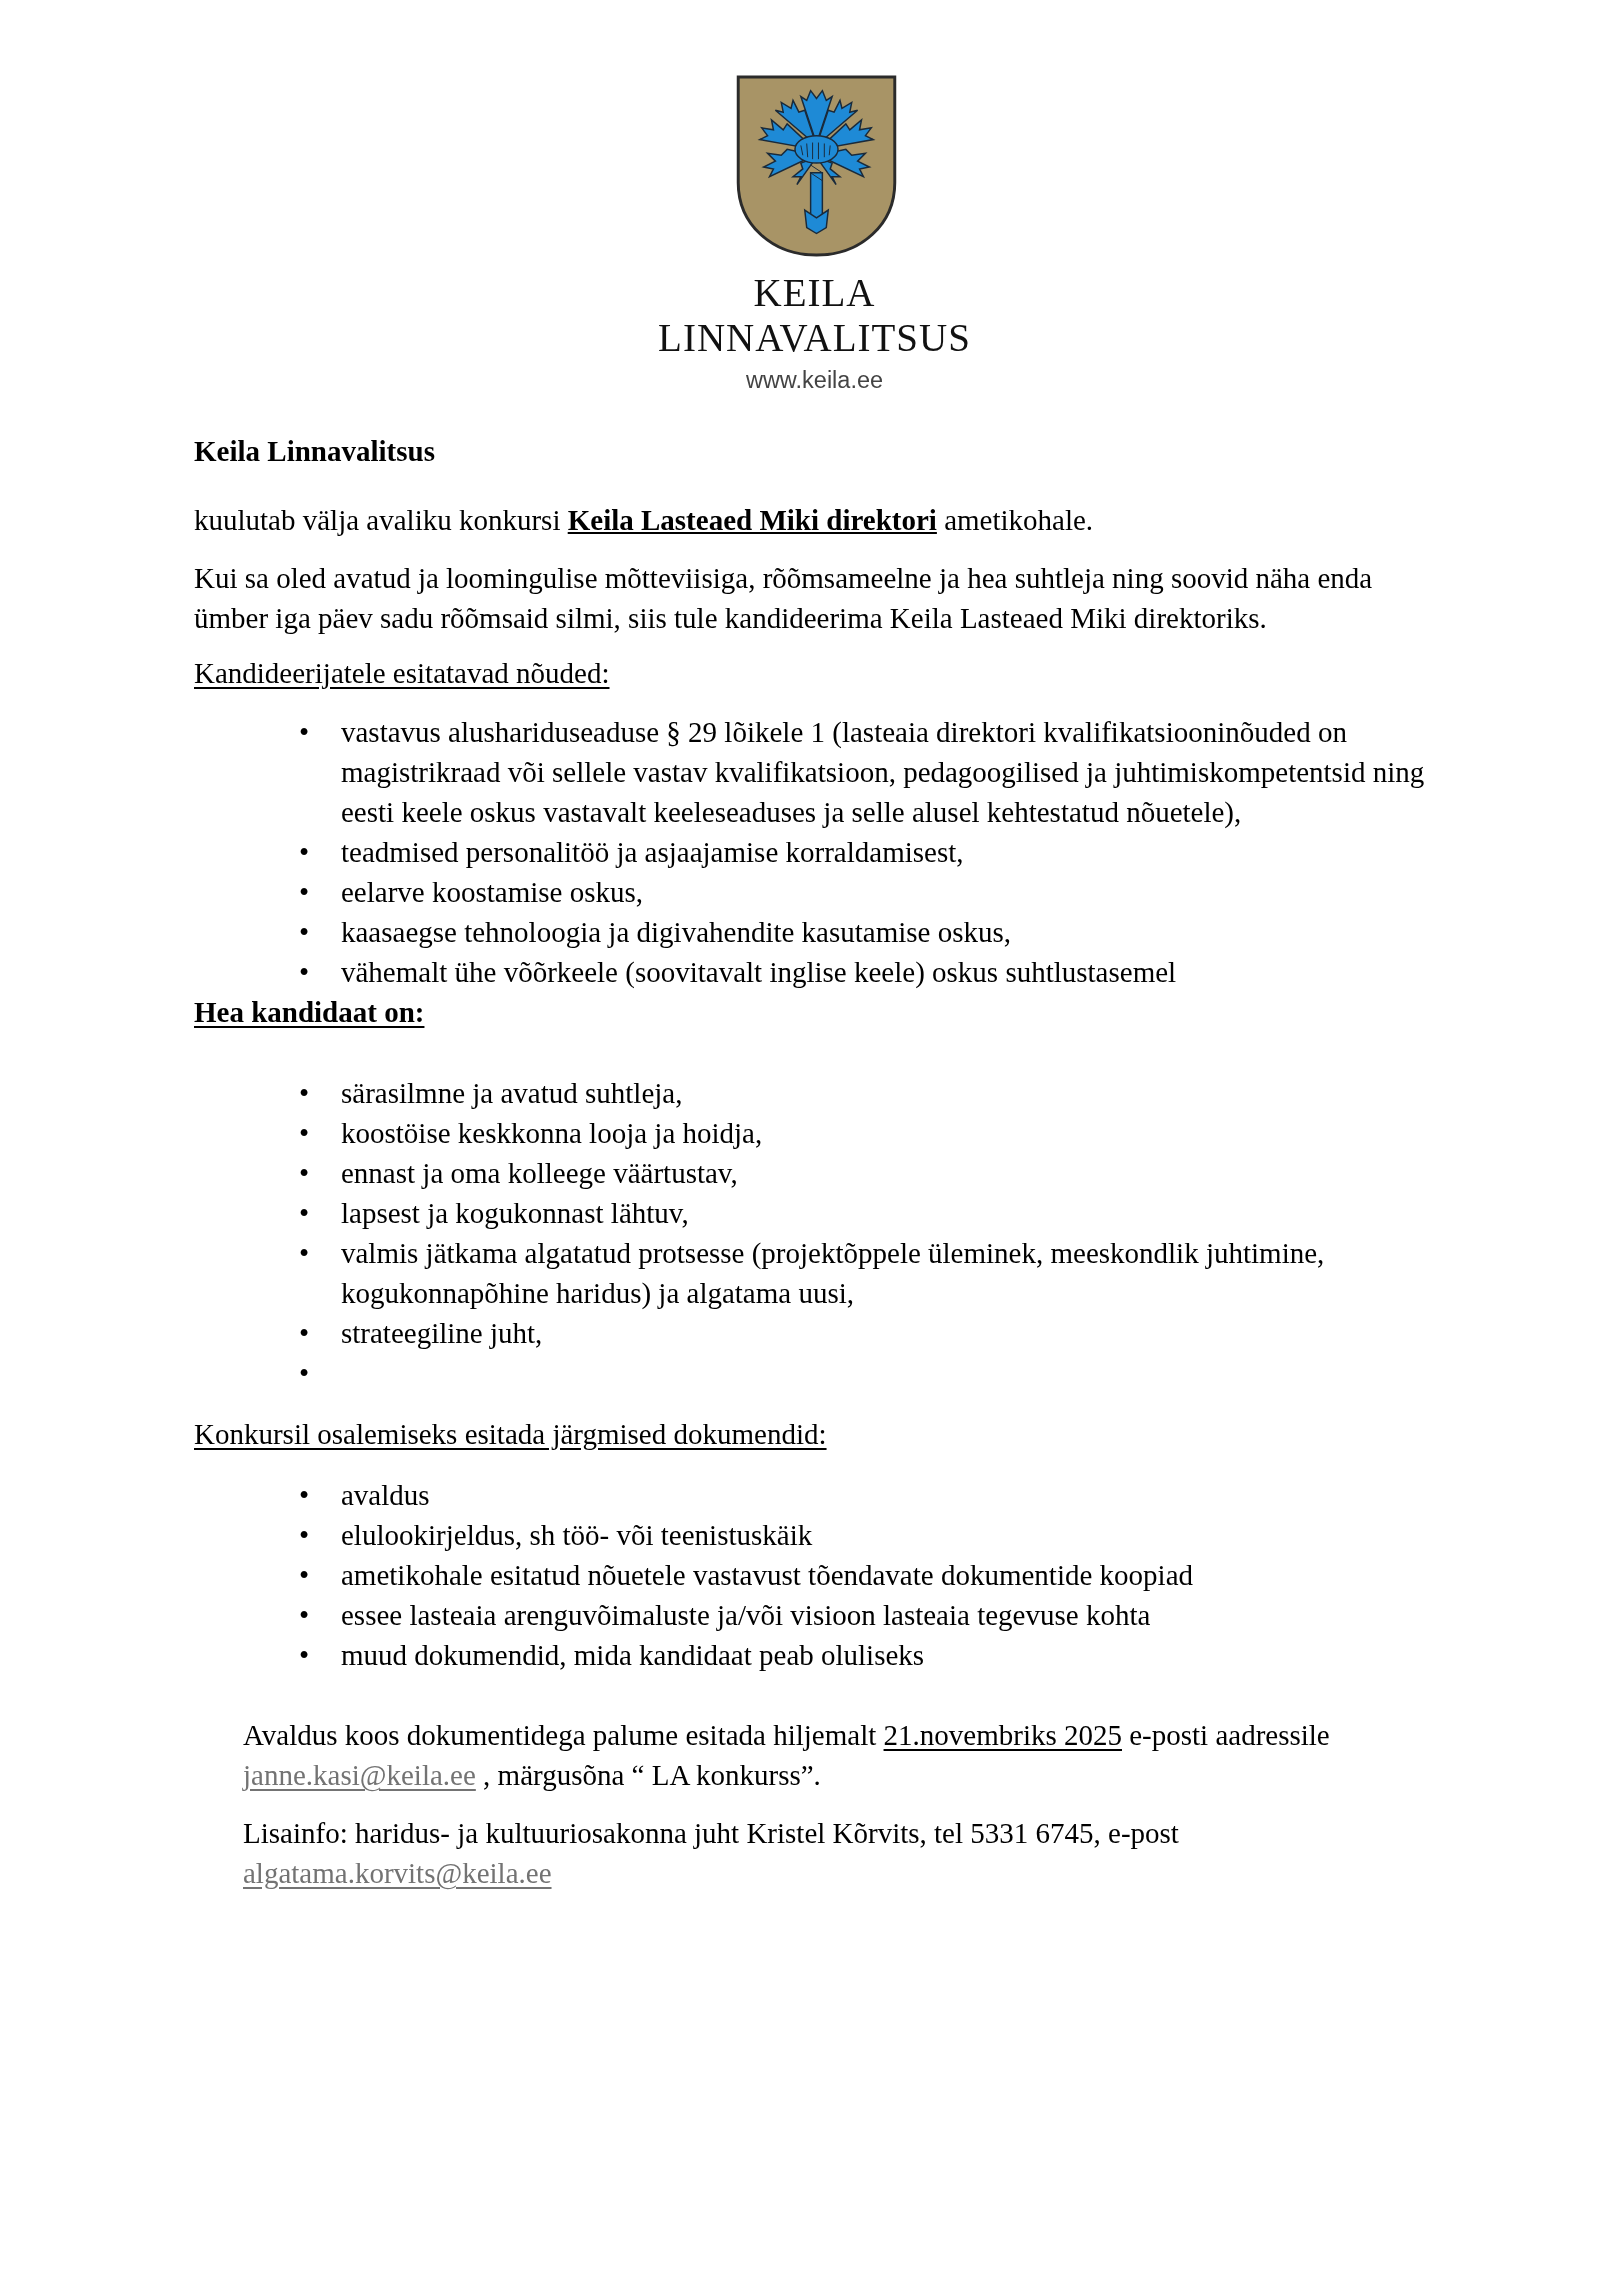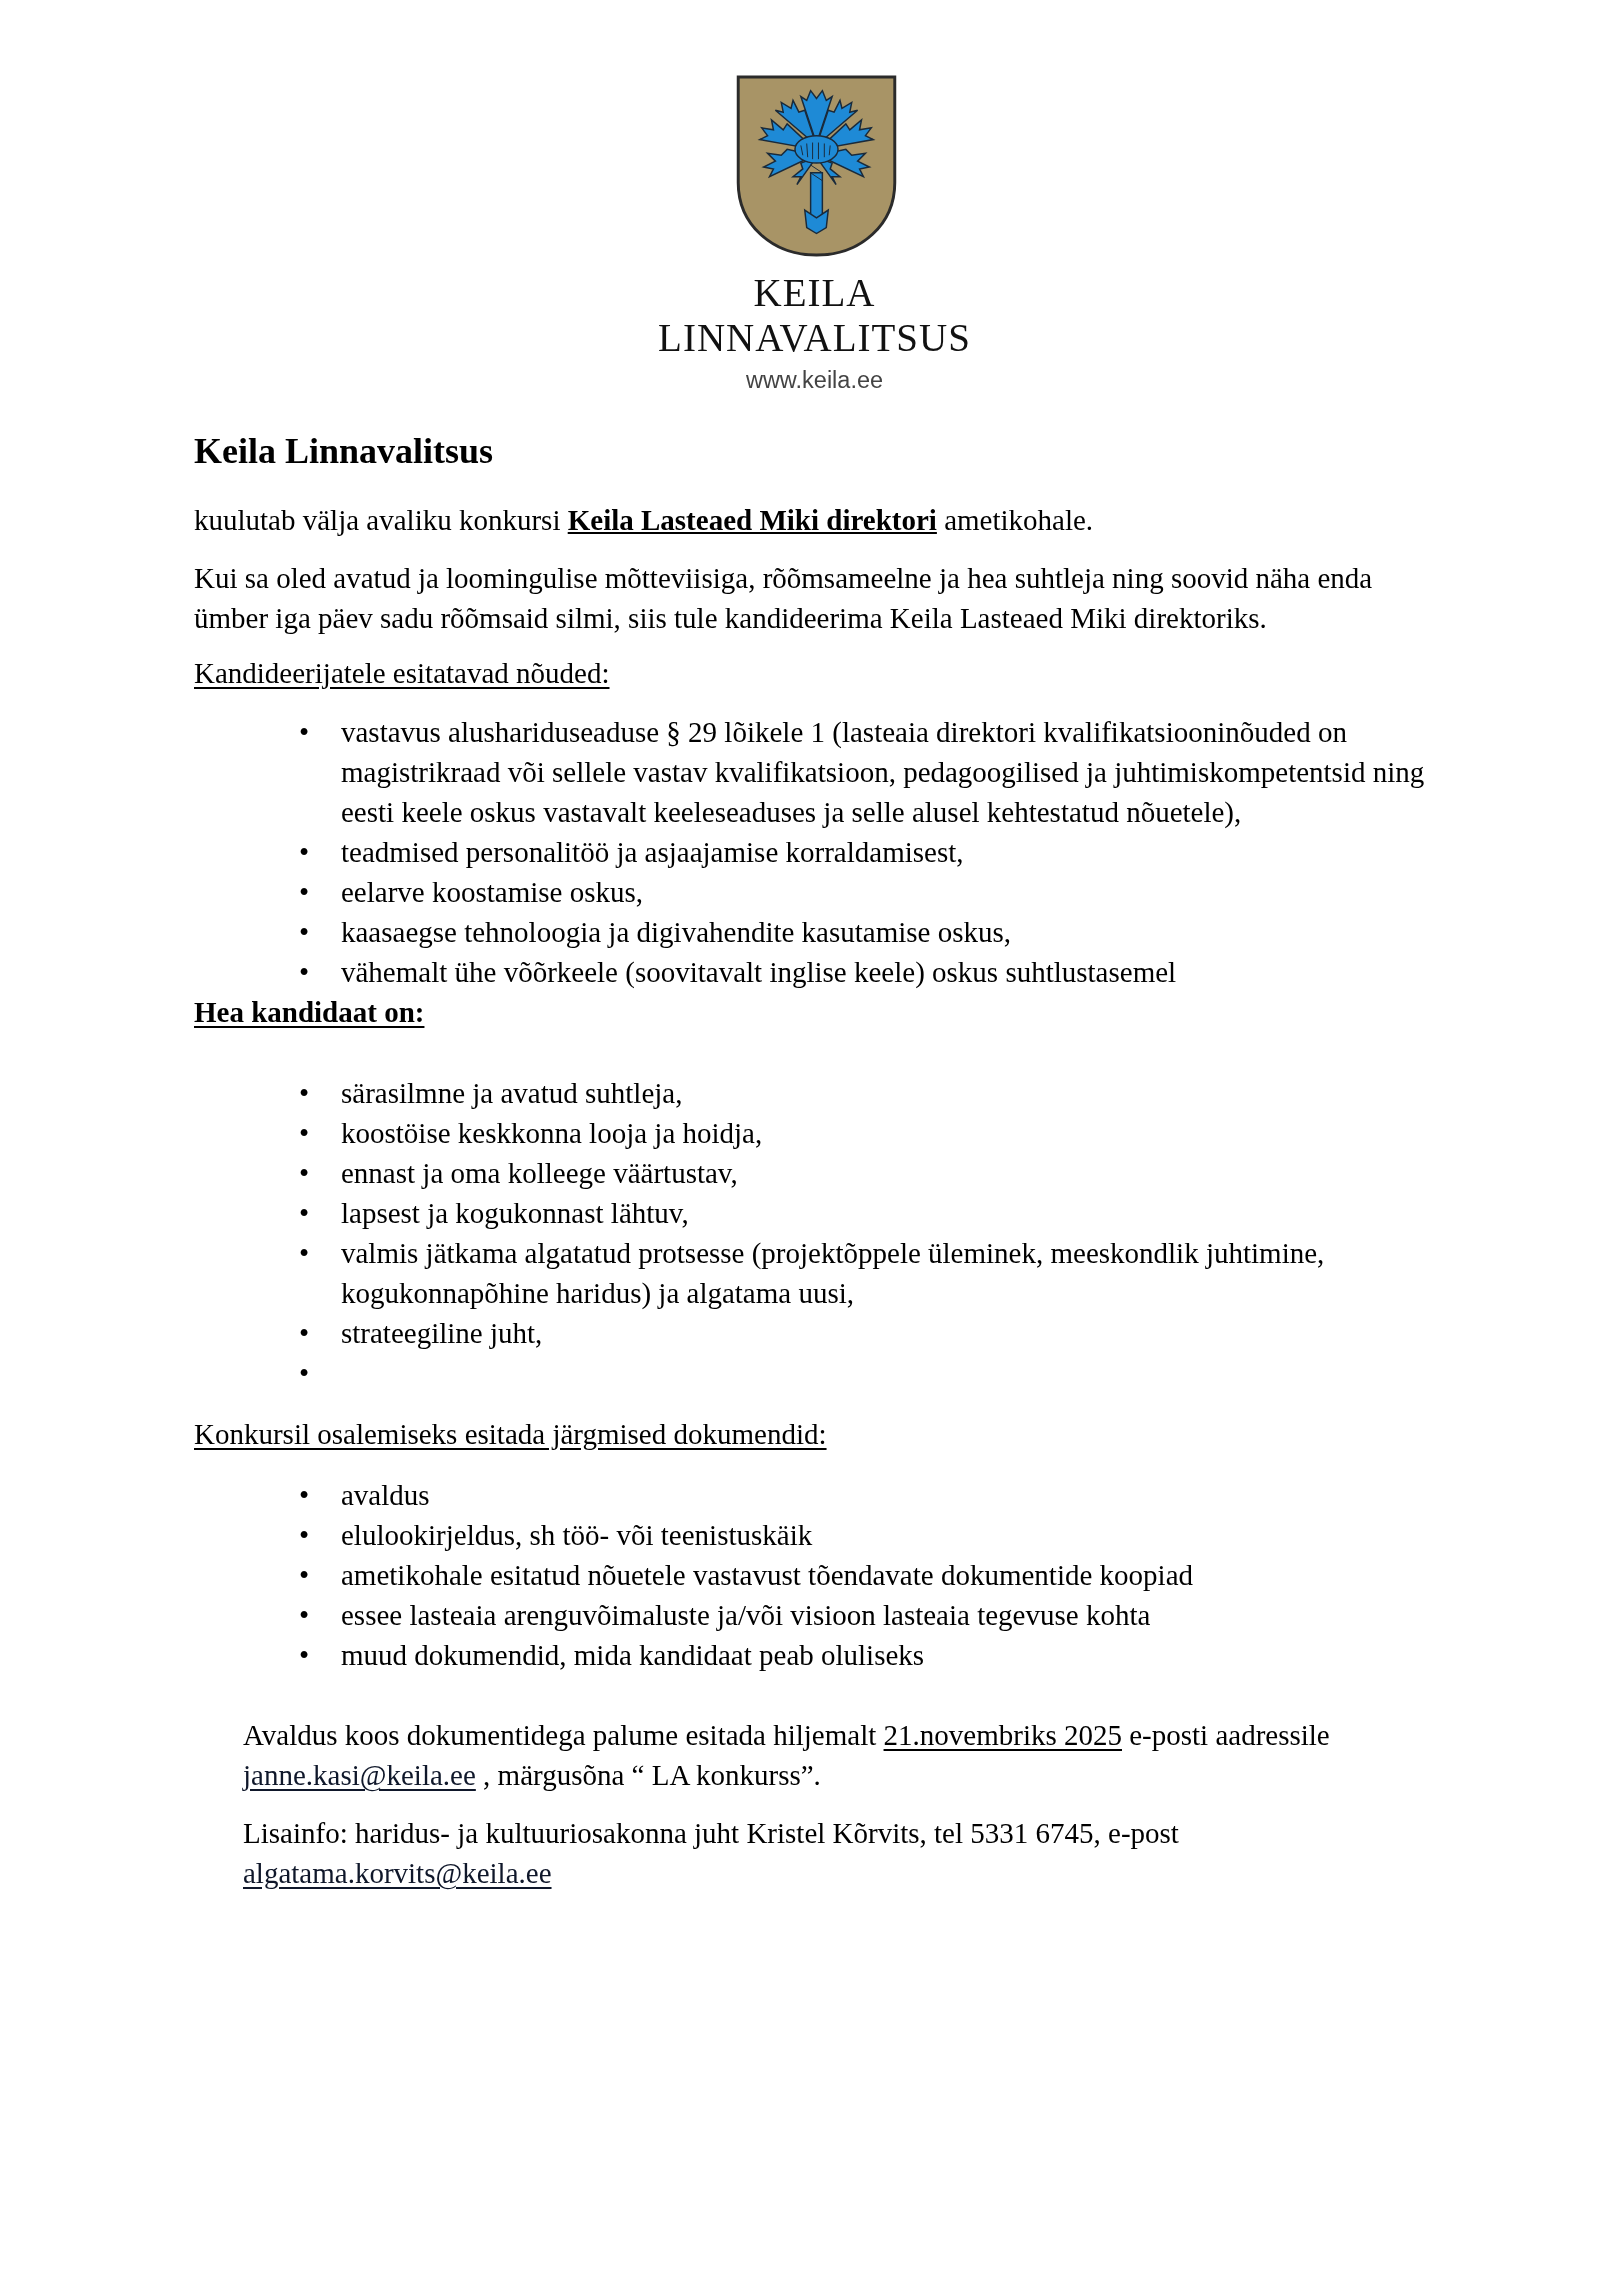--- a/index.html
+++ b/index.html
@@ -16,30 +16,30 @@
   .logo-line2 {
     position: absolute; left: 0; width: 1629px; top: 316px; text-align: center;
     font-family: "Liberation Serif", serif; font-size: 39px; letter-spacing: 1px; line-height: 43px; color: #111;
   }
   .logo-url {
     position: absolute; left: 0; width: 1629px; top: 367px; text-align: center;
     font-family: "Liberation Sans", sans-serif; font-size: 23.5px; line-height: 27.4px; color: #444;
   }
   .doc { position: absolute; left: 194px; top: 431px; width: 1235px; font-size: 29px; line-height: 40px; }
   .p { margin: 0; }
-  .sender { font-weight: bold; font-size: 36px; line-height: 40px; }
+  .sender { font-weight: bold; font-size: 29px; line-height: 40px; }
   .u { text-decoration: underline; text-underline-offset: 3.9px; }
   .b { font-weight: bold; text-decoration: underline; }
   ul.bl { list-style: none; margin: 0; padding: 0 0 0 147px; }
   ul.bl li { position: relative; padding-left: 0; }
   ul.bl li .bullet {
     position: absolute; left: -42px; top: 0; width: 19.6px; font-size: 29px;
   }
   .indent { padding-left: 49px; }
-  a.link { color: #0f172a; text-decoration: underline; text-underline-offset: 3.9px; text-align: right; }
+  a.link { color: #737373; text-decoration: underline; text-underline-offset: 3.9px; text-align: right; }
 </style>
 </head>
 <body>
 
 <div class="logo">
   <svg class="shield" width="161" height="182" viewBox="0 0 164 186">
     <path d="M2 2 H162 V110 C162 152 128 184 82 184 C36 184 2 152 2 110 Z" fill="#a89466" stroke="#2b2b2b" stroke-width="3"></path>
 
     <path d="M76 100 L88 100 L88 148 L84 152 L80 152 L76 148 Z" fill="#1e8ad6" stroke="#1a2a3a" stroke-width="1.5"></path>
     <path d="M70 138 L82 146 L94 138 L92 156 L82 162 L72 156 Z" fill="#1e8ad6" stroke="#1a2a3a" stroke-width="1.5"></path>

